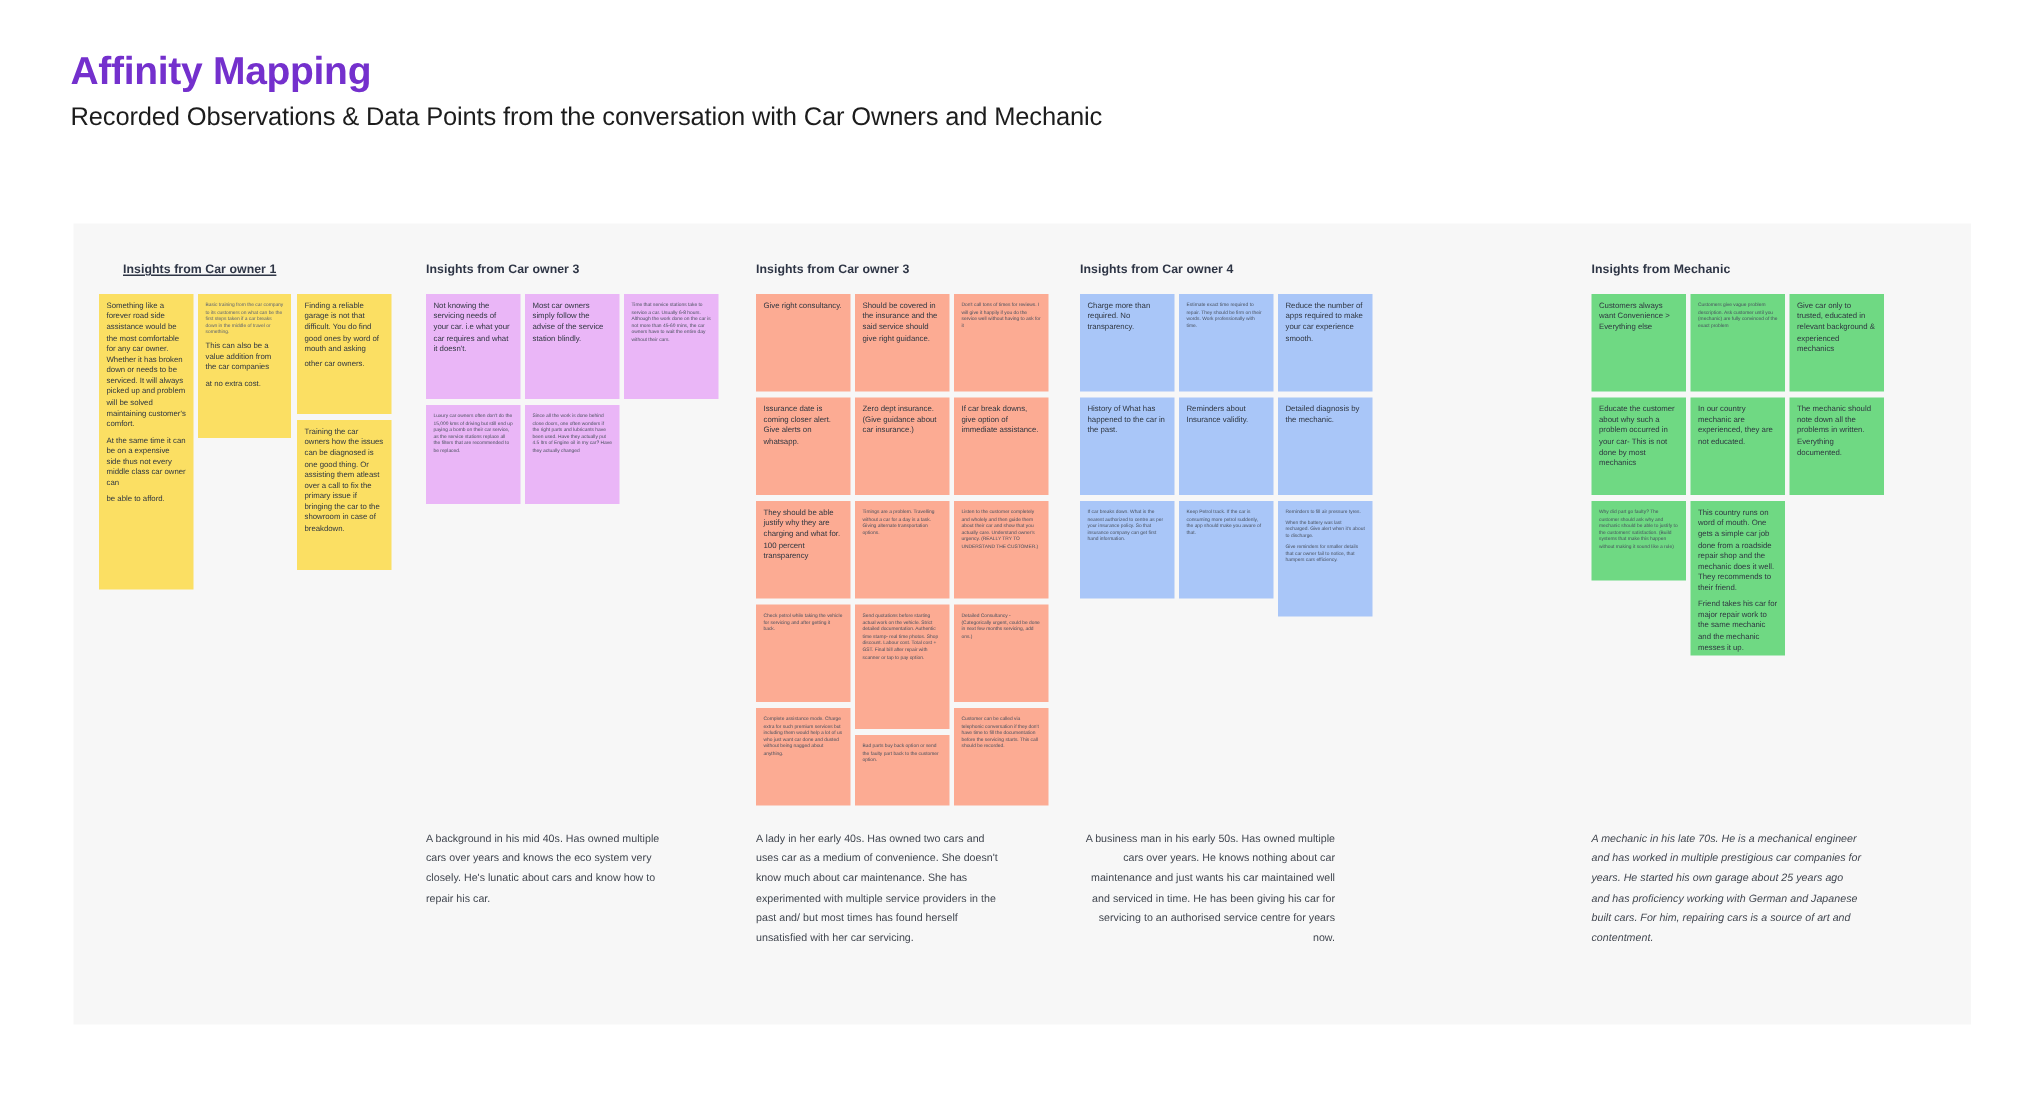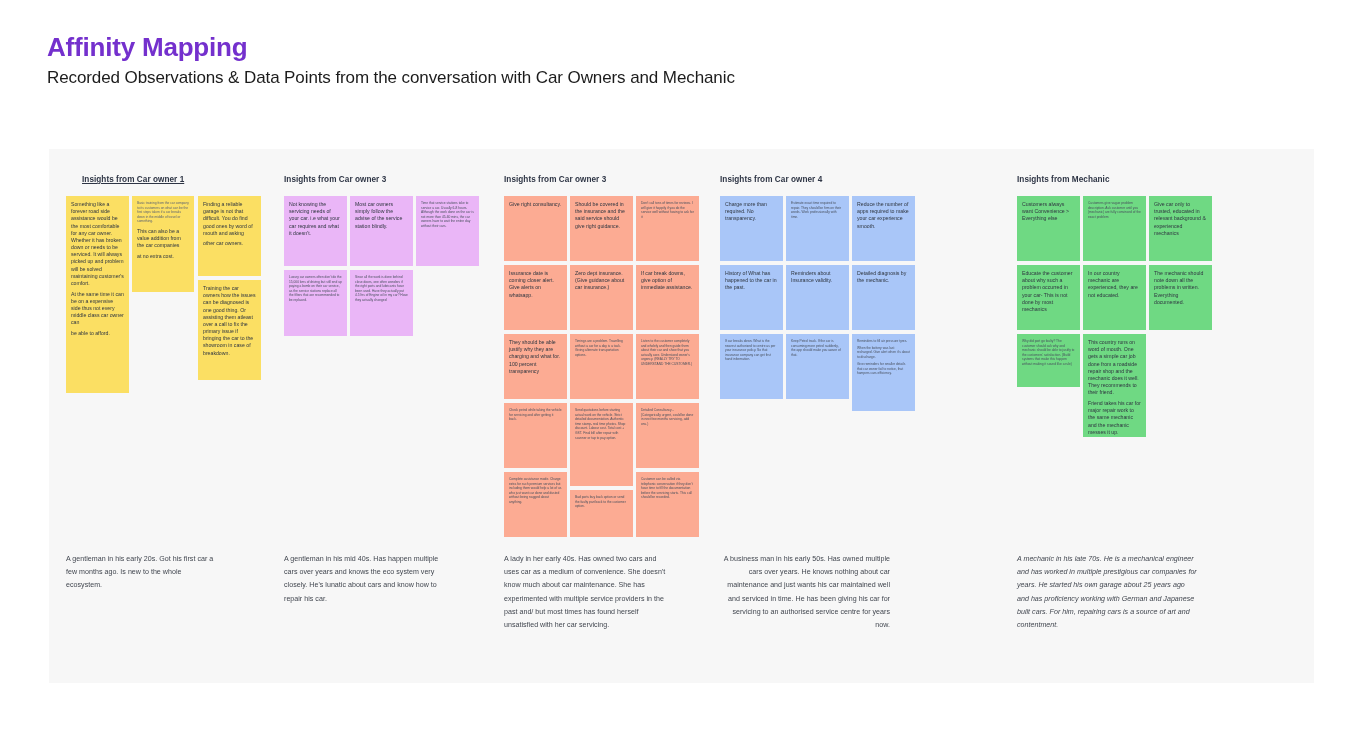--- a/index.html
+++ b/index.html
@@ -109,40 +109,39 @@
           <p>This can also be a value addition from the car companies</p>
           <p>at no extra cost.</p>
         </div>
         <div class="note c-yellow big" style="left: 136px; top: 47px; width: 63px; height: 80px;">
           <p>Finding a reliable garage is not that difficult. You do find good ones by word of mouth and asking</p>
           <p>other car owners.</p>
         </div>
         <div class="note c-yellow big" style="left: 136px; top: 131px; width: 63px; height: 100px;">
           <p>Training the car owners how the issues can be diagnosed is one good thing. Or assisting them atleast over a call to fix the primary issue if bringing the car to the showroom in case of breakdown.</p>
         </div>
-        <div class="caption" style="top: 404px; left: 4px; width: 150px;">A gentleman in his early 20s. Got his first car a few months ago. Is new to the whole ecosystem.</div>
       </div>
       <div class="column" style="left: 231px; width: 220px;">
         <div class="col-heading" style="top: 26px; left: 4px;">Insights from Car owner 3</div>
         <div class="note c-purple big" style="left: 4px; top: 47px; width: 63px; height: 70px;">
           <p>Not knowing the servicing needs of your car. i.e what your car requires and what it doesn't.</p>
         </div>
         <div class="note c-purple big" style="left: 70px; top: 47px; width: 63px; height: 70px;">
           <p>Most car owners simply follow the advise of the service station blindly.</p>
         </div>
         <div class="note c-purple small" style="left: 136px; top: 47px; width: 63px; height: 70px;">
           <p>Time that service stations take to service a car. Usually 6-8 hours. Although the work done on the car is not more than 45-60 mins, the car owners have to wait the entire day without their cars.</p>
         </div>
         <div class="note c-purple small" style="left: 4px; top: 121px; width: 63px; height: 66px;">
           <p>Luxury car owners often don't do the 15,000 kms of driving but still end up paying a bomb on their car service, as the service stations replace all the filters that are recommended to be replaced.</p>
         </div>
         <div class="note c-purple small" style="left: 70px; top: 121px; width: 63px; height: 66px;">
           <p>Since all the work is done behind close doors, one often wonders if the right parts and lubricants have been used. Have they actually put 4.5 ltrs of Engine oil in my car? Have they actually changed</p>
         </div>
-        <div class="caption" style="top: 404px; left: 4px; width: 160px;">A gentleman in his mid 40s. Has happen multiple cars over years and knows the eco system very closely. He's lunatic about cars and know how to repair his car.</div>
+        <div class="caption" style="top: 404px; left: 4px; width: 160px;">A background in his mid 40s. Has owned multiple cars over years and knows the eco system very closely. He's lunatic about cars and know how to repair his car.</div>
       </div>
       <div class="column" style="left: 451px; width: 215px;">
         <div class="col-heading" style="top: 26px; left: 4px;">Insights from Car owner 3</div>
         <div class="note c-salmon big" style="left: 4px; top: 47px; width: 63px; height: 65px;">
           <p>Give right consultancy.</p>
         </div>
         <div class="note c-salmon big" style="left: 70px; top: 47px; width: 63px; height: 65px;">
           <p>Should be covered in the insurance and the said service should give right guidance.</p>
         </div>
         <div class="note c-salmon small" style="left: 136px; top: 47px; width: 63px; height: 65px;">
@@ -212,21 +211,21 @@
         <div class="note c-blue small" style="left: 70px; top: 185px; width: 63px; height: 65px;">
           <p>Keep Petrol track. If the car is consuming more petrol suddenly, the app should make you aware of that.</p>
         </div>
         <div class="note c-blue small" style="left: 136px; top: 185px; width: 63px; height: 77px;">
           <p>Reminders to fill air pressure tyres.</p>
           <p>When the battery was last recharged. Give alert when it's about to discharge.</p>
           <p>Give reminders for smaller details that car owner fail to notice, that hampers cars efficiency.</p>
         </div>
         <div class="caption" style="top: 404px; left: 4px; width: 170px; text-align: right;">A business man in his early 50s. Has owned multiple cars over years. He knows nothing about car maintenance and just wants his car maintained well and serviced in time. He has been giving his car for servicing to an authorised service centre for years now.</div>
       </div>
-      <div class="column" style="left: 964px; width: 215px;">
+      <div class="column" style="left: 1008px; width: 215px;">
         <div class="col-heading" style="top: 26px; left: 4px;">Insights from Mechanic</div>
         <div class="note c-green big" style="left: 4px; top: 47px; width: 63px; height: 65px;">
           <p>Customers always want Convenience &gt; Everything else</p>
         </div>
         <div class="note c-green small" style="left: 70px; top: 47px; width: 63px; height: 65px;">
           <p>Customers give vague problem description. Ask customer until you (mechanic) are fully convinced of the exact problem</p>
         </div>
         <div class="note c-green big" style="left: 136px; top: 47px; width: 63px; height: 65px;">
           <p>Give car only to trusted, educated in relevant background &amp; experienced mechanics</p>
         </div>

